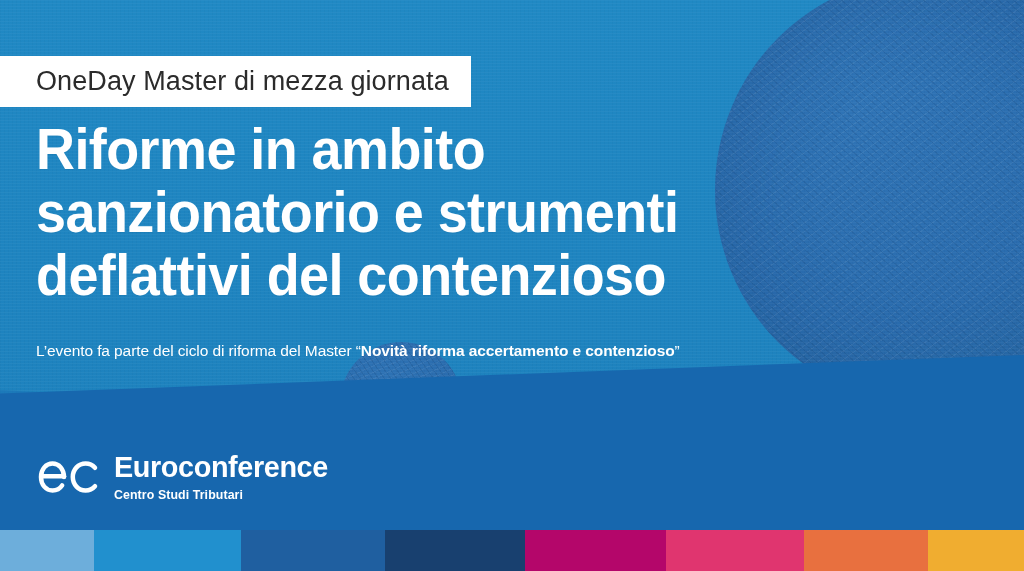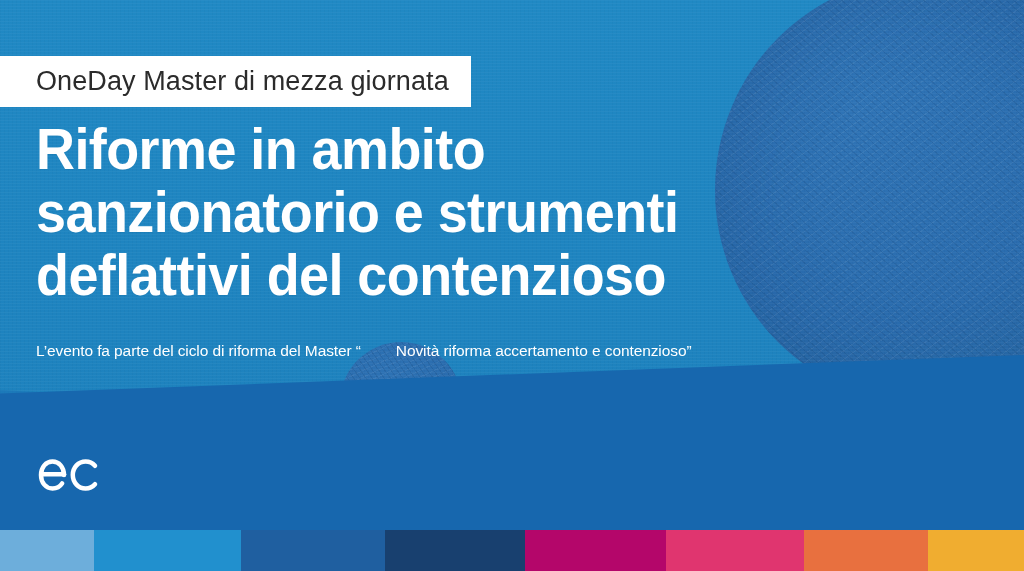--- a/index.html
+++ b/index.html
@@ -133,21 +133,21 @@
     position: absolute;
     left: 36px;
     top: 342px;
     z-index: 5;
     color: #ffffff;
     font-size: 15.5px;
     line-height: 1.2;
     letter-spacing: -0.1px;
     white-space: nowrap;
   }
-  .subtitle b { font-weight: 400; margin-left: 35px; }
+  .subtitle b { font-weight: 700; }
 
   
   .logo {
     position: absolute;
     left: 36px;
     top: 452px;
     z-index: 6;
     display: flex;
     align-items: center;
     gap: 12px;
@@ -212,20 +212,24 @@
   <div class="subtitle">
     <span>L’evento fa parte del ciclo di riforma del Master “</span><b>Novità riforma accertamento e contenzioso</b><span>”</span>
   </div>
 
   <div class="logo">
     <svg class="logo-mark" viewBox="0 0 132 92">
       <path d="M44 46c0-15.5-9.8-27-23-27S-2 30.5-2 46s9.8 27 23 27c8.2 0 15.2-3.9 19.3-10.3" fill="none" stroke="#ffffff" stroke-width="9" stroke-linecap="round" transform="translate(12,0)"></path>
       <path d="M12 44.5h44" fill="none" stroke="#ffffff" stroke-width="9" stroke-linecap="round"></path>
       <path d="M118 27.5c-4.6-5.3-11.3-8.5-18.8-8.5-14.4 0-25.6 11.9-25.6 27s11.2 27 25.6 27c7.5 0 14.2-3.2 18.8-8.5" fill="none" stroke="#ffffff" stroke-width="9" stroke-linecap="round"></path>
     </svg>
+    <div class="logo-words">
+      <div class="logo-name">Euroconference</div>
+      <div class="logo-tag">Centro Studi Tributari</div>
+    </div>
   </div>
 
   <div class="stripes">
       <div class="stripe" style="background: rgb(109, 174, 219); width: 9.17969%;"></div>
       <div class="stripe" style="background: rgb(33, 144, 206); width: 14.3555%;"></div>
       <div class="stripe" style="background: rgb(31, 95, 160); width: 14.0625%;"></div>
       <div class="stripe" style="background: rgb(24, 64, 111); width: 13.6719%;"></div>
       <div class="stripe" style="background: rgb(180, 6, 106); width: 13.7695%;"></div>
       <div class="stripe" style="background: rgb(224, 53, 111); width: 13.4766%;"></div>
       <div class="stripe" style="background: rgb(232, 112, 63); width: 12.1094%;"></div>

